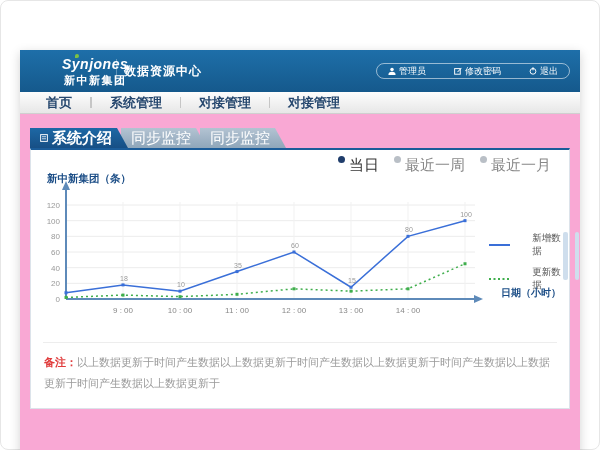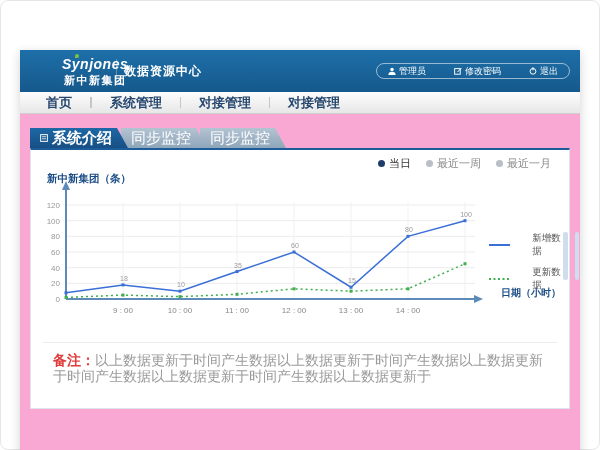--- a/index.html
+++ b/index.html
@@ -28,34 +28,34 @@
   .tabs-row { display:flex; margin:14px 0 0 10px; height:20px; }
   .tab { position:relative; height:20px; line-height:20px; color:#fff; font-size:15px; padding:0 16px 0 10px; clip-path:polygon(0 0, calc(100% - 11px) 0, 100% 100%, 0 100%); margin-right:-7px; cursor:pointer; white-space:nowrap; }
   .tab.active { background:linear-gradient(180deg,#1d68a5,#174f85); z-index:3; font-weight:bold; display:flex; align-items:center; gap:4px; }
   .tab.inactive { background:linear-gradient(180deg,#b3c3d2,#8fa6ba);text-align:center; }
   .tab:nth-child(2) { z-index:2; }
   .tab:nth-child(3) { z-index:1; }
 
   
   .panel { position:relative; margin:0 10px; height:261px; background:#fff; border:1px solid #dce3ea; border-top:2px solid #1b5c99; }
   .radios { position:absolute; top:6px; right:18px; display:flex; gap:15px; align-items:center; }
-  .radio { display:flex; align-items:center; gap:4px; font-size:11px; color:#888; cursor:pointer; }
+  .radio { display:flex; align-items:flex-start; gap:4px; font-size:15px; color:#888; cursor:pointer; }
   .radio-dot { width:7px; height:7px; border-radius:50%; background:#b9bfc6; }
   .radio.sel { color:#333; }
   .radio.sel .radio-dot { background:#1f3d6b; }
   .ylabel { position:absolute; left:16px; top:22px; font-size:10.5px; font-weight:bold; color:#1b4d86; }
   #chart-svg { position:absolute; left:0; top:26px; }
   .tick { font-size:8px; fill:#999; }
   .xtick { font-size:8px; fill:#888; }
   .plabel { font-size:7px; fill:#999; }
   .legend { position:absolute; left:458px; top:82px; }
   .legend-row { display:flex; align-items:center; gap:22px; font-size:9.5px; color:#555; margin-bottom:8px; }
   .xlabel { position:absolute; left:470px; top:136px; font-size:10px; font-weight:bold; color:#1b4d86; }
   .divider { position:absolute; left:12px; right:12px; top:192px; height:1px; background:#ededed; }
-  .note { position:absolute; left:22px; top:202px; right:16px; font-size:14px; color:#9a9a9a; line-height:16px; }
+  .note { position:absolute; left:13px; top:202px; right:16px; font-size:11px; color:#9a9a9a; line-height:21px; }
   .note-label { color:#e03c3c; font-weight:bold; }
   .sb { position:absolute; width:4px; border-radius:2px; background:#cfdeed; }
 </style>
 </head>
 <body>
 
 <div class="frame"></div>
 
 <div class="page">
 

